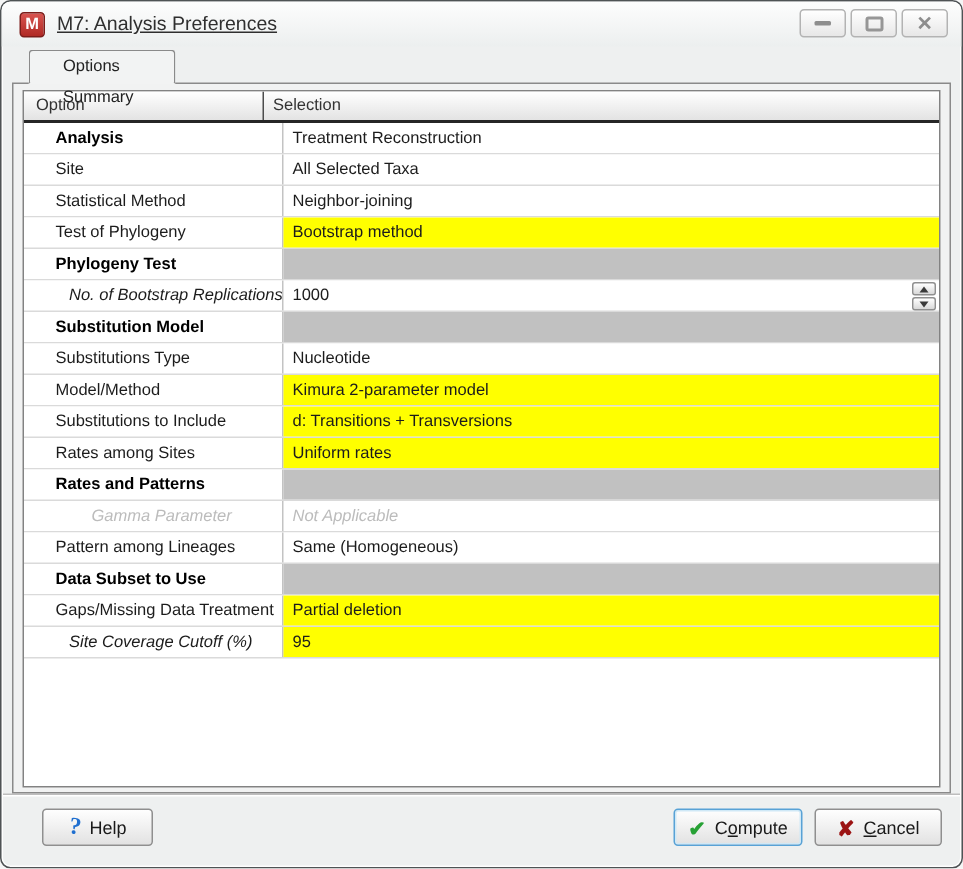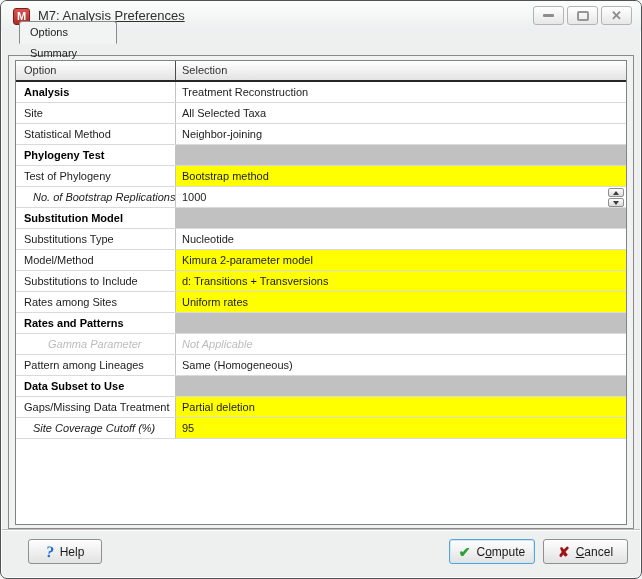--- a/index.html
+++ b/index.html
@@ -20,40 +20,40 @@
   .win-controls { position:absolute; top:5px; right:9px; display:flex; gap:3px; }
   .win-btn { width:31px; height:19px; border:1px solid #b3b3b3; border-radius:3px;
              background:linear-gradient(#ffffff,#e7e7e7); display:flex;
              align-items:center; justify-content:center; cursor:default; }
   .glyph-min { width:11px; height:3px; background:#8e8e8e; border-radius:1px; }
   .glyph-max { width:12px; height:10px; border:2px solid #969696; border-radius:2px; }
   .glyph-close { color:#8d8d8d; font-size:13px; font-weight:bold; line-height:1;
                  font-family:"Liberation Serif", serif; }
 
   
-  .tab { position:absolute; left:18px; top:20px; width:98px; height:23px; z-index:3;
+  .tab { position:absolute; left:18px; top:32px; width:98px; height:23px; z-index:3;
          background:#f2f3f3; border:1px solid #8a8a8a; border-bottom:1px solid #f2f3f3;
          border-radius:3px 3px 0 0; font-size:11px; color:#222;
-         line-height:21px; padding-left:10px; }
+         line-height:21px; padding-left:22px; }
   .tabpanel { position:absolute; left:7px; right:7px; top:54px; bottom:49px;
               background:#f1f2f2; border:1px solid #8a8a8a; z-index:2; }
 
   
   .grid { position:absolute; left:6px; top:4px; right:6px; bottom:3px;
           background:#ffffff; border:1px solid #828282; overflow:hidden; }
   .grid-header { display:flex; height:21px;
                  background:linear-gradient(#ffffff,#e3e3e3);
                  border-bottom:2px solid #262626; }
   .hdr-option { width:160px; border-right:1px solid #4c4c4c; padding-left:8px;
                 font-size:11px; color:#333; line-height:19px; }
   .hdr-selection { flex:1; padding-left:6px; font-size:11px; color:#333; line-height:19px; }
   .row { display:flex; height:21px; border-bottom:1px solid #dadada; background:#fff; }
   .cell-option { width:160px; border-right:1px solid #c3c3c3; padding-left:8px;
                  font-size:11px; color:#1c1c1c; line-height:20px; white-space:nowrap;
-                 overflow:hidden; }
+                 overflow:hidden;margin-left:13px; }
   .cell-selection { flex:1; position:relative; padding-left:6px; font-size:11px;
                     color:#1c1c1c; line-height:20px; white-space:nowrap; }
   .opt-bold .cell-option { font-weight:bold; color:#000; }
   .opt-sub .cell-option { font-style:italic; padding-left:17px; }
   .opt-disabled .cell-option { font-style:italic; padding-left:32px; color:#bcbcbc; }
   .sel-yellow .cell-selection { background:#ffff00; }
   .sel-gray .cell-selection { background:#c1c1c1; }
   .sel-disabled .sel-text { font-style:italic; color:#bcbcbc; }
 
   
@@ -128,31 +128,31 @@
       
     </div>
   </div>
             <div class="row opt-normal sel-white">
     <div class="cell-option">Statistical Method</div>
     <div class="cell-selection">
       <span class="sel-text">Neighbor-joining</span>
       
     </div>
   </div>
+            <div class="row opt-normal sel-yellow">
+    <div class="cell-option">Test of Phylogeny</div>
+    <div class="cell-selection">
+      <span class="sel-text">Bootstrap method</span>
+      
+    </div>
+  </div>
             <div class="row opt-bold sel-gray">
     <div class="cell-option">Phylogeny Test</div>
     <div class="cell-selection">
       <span class="sel-text"></span>
-      
-    </div>
-  </div>
-            <div class="row opt-normal sel-yellow">
-    <div class="cell-option">Test of Phylogeny</div>
-    <div class="cell-selection">
-      <span class="sel-text">Bootstrap method</span>
       
     </div>
   </div>
             <div class="row opt-sub sel-white">
     <div class="cell-option">No. of Bootstrap Replications</div>
     <div class="cell-selection">
       <span class="sel-text">1000</span>
       <span class="spinner" style="display: flex;">
         <span class="spin-btn up"></span>
         <span class="spin-btn down"></span>

